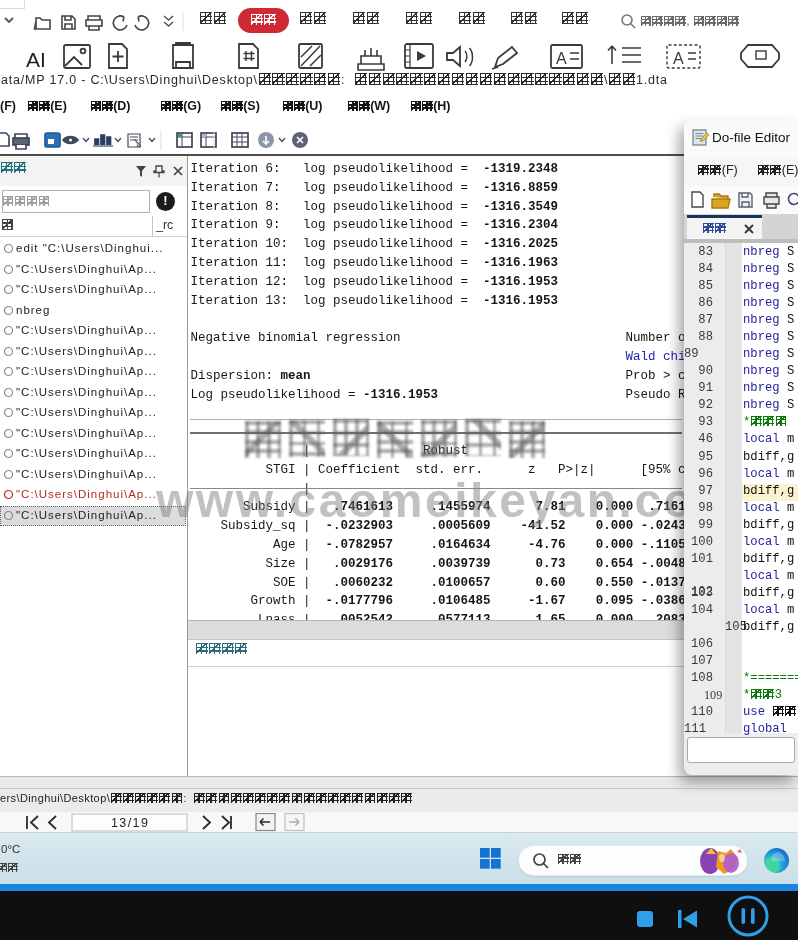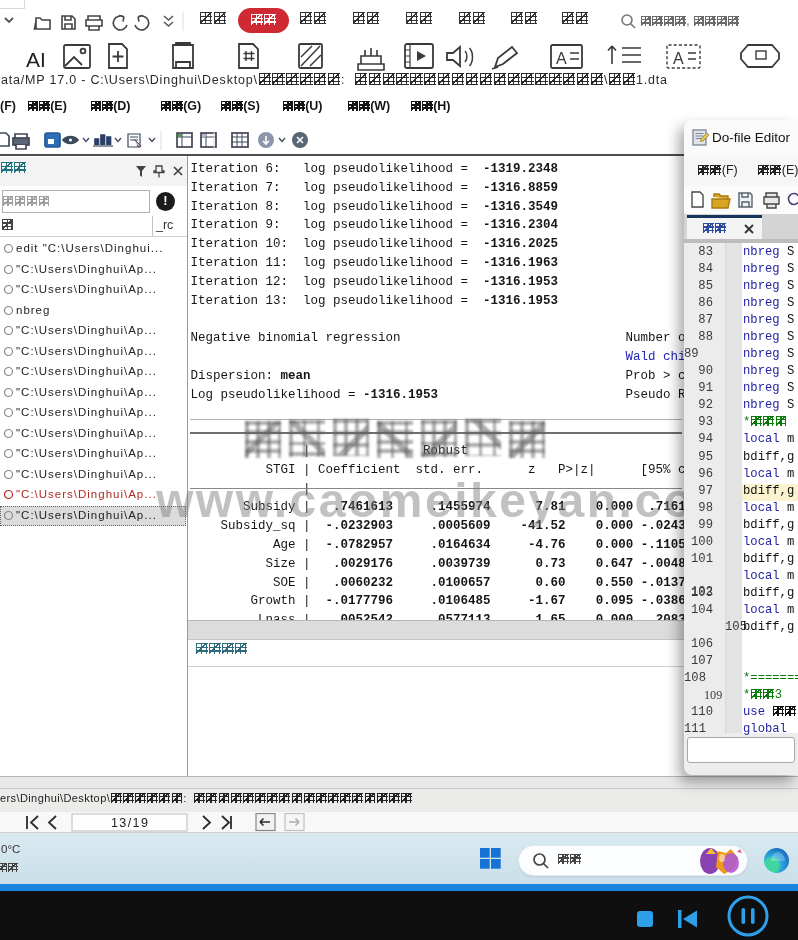--- a/index.html
+++ b/index.html
@@ -212,21 +212,21 @@
 Dispersion: <span class="b">mean</span>                                          Prob &gt; chi2   =
 Log pseudolikelihood = <span class="b">-1316.1953</span>                         Pseudo R2     =
 
 
                |               Robust
           STGI | Coefficient  std. err.      z   P&gt;|z|      [95% conf. interval]
                |
        Subsidy |   <span class="b">.7461613</span>     <span class="b">.1455974</span>      <span class="b">7.81</span>    <span class="b">0.000</span>  <span class="b">.7161613</span>
     Subsidy_sq |  <span class="b">-.0232903</span>     <span class="b">.0005609</span>    <span class="b">-41.52</span>    <span class="b">0.000</span> <span class="b">-.0243896</span>
            Age |  <span class="b">-.0782957</span>     <span class="b">.0164634</span>     <span class="b">-4.76</span>    <span class="b">0.000</span> <span class="b">-.1105634</span>
-          Size |   <span class="b">.0029176</span>     <span class="b">.0039739</span>      <span class="b">0.73</span>    <span class="b">0.647</span> <span class="b">-.0048711</span>
+          Size |   <span class="b">.0029176</span>     <span class="b">.0039739</span>      <span class="b">0.73</span>    <span class="b">0.654</span> <span class="b">-.0048711</span>
            SOE |   <span class="b">.0060232</span>     <span class="b">.0100657</span>      <span class="b">0.60</span>    <span class="b">0.550</span> <span class="b">-.0137052</span>
         Growth |  <span class="b">-.0177796</span>     <span class="b">.0106485</span>     <span class="b">-1.67</span>    <span class="b">0.095</span> <span class="b">-.0386502</span>
          Lnass |   <span class="b">.0052542</span>     <span class="b">.0577113</span>      <span class="b">1.65</span>    <span class="b">0.000</span>  <span class="b">.2083641</span></pre>
   </div>
 <div style="position:absolute;left:190px;top:419px;width:492px;height:1px;background:#b0b0b0;z-index:3;"></div>
 <div style="position:absolute;left:190px;top:432px;width:492px;height:2px;background:#6f6f6f;z-index:3;"></div>
 <div style="position:absolute;left:190px;top:488px;width:492px;height:1px;background:#888;z-index:3;"></div>
 <div style="position:absolute;left:188px;top:620px;width:610px;height:20px;background:#dcdcdc;border-top:1px solid #b5b5b5;border-bottom:1px solid #c5c5c5;box-sizing:border-box;"></div>
 <div style="position:absolute;left:188px;top:640px;width:610px;height:148px;background:#fff;"></div>
 <div style="position:absolute;left:195px;top:642px;"><i class="cj8"></i><i class="cj8"></i><i class="cj8"></i><i class="cj8"></i></div>
@@ -328,21 +328,21 @@
     <div style="position:absolute;left:0;top:227.2px;width:29px;text-align:left;font-family:'Liberation Mono',monospace;font-size:12.2px;color:#3a3a3a;">89</div>
     <div style="position:absolute;left:59px;top:227.2px;font-family:'Liberation Mono',monospace;font-size:12.2px;color:#111;white-space:pre;"><span style="color:#2323a0">nbreg</span> S</div>
     <div style="position:absolute;left:0;top:244.3px;width:29px;text-align:right;font-family:'Liberation Mono',monospace;font-size:12.2px;color:#3a3a3a;">90</div>
     <div style="position:absolute;left:59px;top:244.3px;font-family:'Liberation Mono',monospace;font-size:12.2px;color:#111;white-space:pre;"><span style="color:#2323a0">nbreg</span> S</div>
     <div style="position:absolute;left:0;top:261.3px;width:29px;text-align:right;font-family:'Liberation Mono',monospace;font-size:12.2px;color:#3a3a3a;">91</div>
     <div style="position:absolute;left:59px;top:261.3px;font-family:'Liberation Mono',monospace;font-size:12.2px;color:#111;white-space:pre;"><span style="color:#2323a0">nbreg</span> S</div>
     <div style="position:absolute;left:0;top:278.4px;width:29px;text-align:right;font-family:'Liberation Mono',monospace;font-size:12.2px;color:#3a3a3a;">92</div>
     <div style="position:absolute;left:59px;top:278.4px;font-family:'Liberation Mono',monospace;font-size:12.2px;color:#111;white-space:pre;"><span style="color:#2323a0">nbreg</span> S</div>
     <div style="position:absolute;left:0;top:295.4px;width:29px;text-align:right;font-family:'Liberation Mono',monospace;font-size:12.2px;color:#3a3a3a;">93</div>
     <div style="position:absolute;left:59px;top:295.4px;font-family:'Liberation Mono',monospace;font-size:12.2px;color:#111;white-space:pre;"><span style="color:#0a7a0a">*</span><i class="cj14"></i><i class="cj14"></i><i class="cj14"></i></div>
-    <div style="position:absolute;left:0;top:312.4px;width:29px;text-align:right;font-family:'Liberation Mono',monospace;font-size:12.2px;color:#3a3a3a;">94</div>
+    <div style="position:absolute;left:0;top:312.4px;width:29px;text-align:right;font-family:'Liberation Mono',monospace;font-size:12.2px;color:#3a3a3a;">46</div>
     <div style="position:absolute;left:59px;top:312.4px;font-family:'Liberation Mono',monospace;font-size:12.2px;color:#111;white-space:pre;"><span style="color:#2323a0">local</span> m</div>
     <div style="position:absolute;left:0;top:329.5px;width:29px;text-align:right;font-family:'Liberation Mono',monospace;font-size:12.2px;color:#3a3a3a;">95</div>
     <div style="position:absolute;left:59px;top:329.5px;font-family:'Liberation Mono',monospace;font-size:12.2px;color:#111;white-space:pre;">bdiff,g</div>
     <div style="position:absolute;left:0;top:346.5px;width:29px;text-align:right;font-family:'Liberation Mono',monospace;font-size:12.2px;color:#3a3a3a;">96</div>
     <div style="position:absolute;left:59px;top:346.5px;font-family:'Liberation Mono',monospace;font-size:12.2px;color:#111;white-space:pre;"><span style="color:#2323a0">local</span> m</div>
     <div style="position:absolute;left:58px;top:363.6px;width:56px;height:17px;background:#fbf3cf;"></div>
     <div style="position:absolute;left:0;top:363.6px;width:29px;text-align:right;font-family:'Liberation Mono',monospace;font-size:12.2px;color:#3a3a3a;">97</div>
     <div style="position:absolute;left:59px;top:363.6px;font-family:'Liberation Mono',monospace;font-size:12.2px;color:#111;white-space:pre;">bdiff,g</div>
     <div style="position:absolute;left:0;top:380.6px;width:29px;text-align:right;font-family:'Liberation Mono',monospace;font-size:12.2px;color:#3a3a3a;">98</div>
     <div style="position:absolute;left:59px;top:380.6px;font-family:'Liberation Mono',monospace;font-size:12.2px;color:#111;white-space:pre;"><span style="color:#2323a0">local</span> m</div>
@@ -357,21 +357,21 @@
     <div style="position:absolute;left:0;top:465.8px;width:29px;text-align:right;font-family:'Liberation Mono',monospace;font-size:12.2px;color:#3a3a3a;">103</div>
     <div style="position:absolute;left:59px;top:465.8px;font-family:'Liberation Mono',monospace;font-size:12.2px;color:#111;white-space:pre;">bdiff,g</div>
     <div style="position:absolute;left:0;top:482.8px;width:29px;text-align:right;font-family:'Liberation Mono',monospace;font-size:12.2px;color:#3a3a3a;">104</div>
     <div style="position:absolute;left:59px;top:482.8px;font-family:'Liberation Mono',monospace;font-size:12.2px;color:#111;white-space:pre;"><span style="color:#2323a0">local</span> m</div>
     <div style="position:absolute;left:0;top:499.9px;width:29px;text-align:right;font-family:'Liberation Mono',monospace;font-size:12.2px;color:#3a3a3a;padding-left:34px;">105</div>
     <div style="position:absolute;left:59px;top:499.9px;font-family:'Liberation Mono',monospace;font-size:12.2px;color:#111;white-space:pre;">bdiff,g</div>
     <div style="position:absolute;left:0;top:516.9px;width:29px;text-align:right;font-family:'Liberation Mono',monospace;font-size:12.2px;color:#3a3a3a;">106</div>
     <div style="position:absolute;left:59px;top:516.9px;font-family:'Liberation Mono',monospace;font-size:12.2px;color:#111;white-space:pre;"></div>
     <div style="position:absolute;left:0;top:534.0px;width:29px;text-align:right;font-family:'Liberation Mono',monospace;font-size:12.2px;color:#3a3a3a;">107</div>
     <div style="position:absolute;left:59px;top:534.0px;font-family:'Liberation Mono',monospace;font-size:12.2px;color:#111;white-space:pre;"></div>
-    <div style="position:absolute;left:0;top:551.0px;width:29px;text-align:left;font-family:'Liberation Mono',monospace;font-size:12.2px;color:#3a3a3a;">108</div>
+    <div style="position:absolute;left:0;top:551.0px;width:29px;text-align:right;font-family:'Liberation Mono',monospace;font-size:12.2px;color:#3a3a3a;">108</div>
     <div style="position:absolute;left:59px;top:551.0px;font-family:'Liberation Mono',monospace;font-size:12.2px;color:#111;white-space:pre;"><span style="color:#0a7a0a">*==========</span></div>
     <div style="position:absolute;left:0;top:568.0px;width:29px;font-family:Liberation Serif, serif;font-size:12.2px;color:#3a3a3a;margin-left:20px;">109</div>
     <div style="position:absolute;left:59px;top:568.0px;font-family:'Liberation Mono',monospace;font-size:12.2px;color:#111;white-space:pre;"><span style="color:#0a7a0a">*</span><i class="cj14"></i><i class="cj14"></i><span style="color:#0a7a0a">3</span></div>
     <div style="position:absolute;left:0;top:585.1px;width:29px;text-align:right;font-family:'Liberation Mono',monospace;font-size:12.2px;color:#3a3a3a;">110</div>
     <div style="position:absolute;left:59px;top:585.1px;font-family:'Liberation Mono',monospace;font-size:12.2px;color:#111;white-space:pre;text-align:center;"><span style="color:#2323a0">use</span> <i class="cj15"></i><i class="cj15"></i></div>
     <div style="position:absolute;left:0;top:602.1px;width:29px;text-align:left;font-family:'Liberation Mono',monospace;font-size:12.2px;color:#3a3a3a;">111</div>
     <div style="position:absolute;left:59px;top:602.1px;font-family:'Liberation Mono',monospace;font-size:12.2px;color:#111;white-space:pre;"><span style="color:#2323a0">global</span></div>
     <div style="position:absolute;left:3px;top:617px;width:108px;height:26px;background:#fff;border:1px solid #a8a8a8;border-radius:3px;box-sizing:border-box;"></div>
   </div>
 

